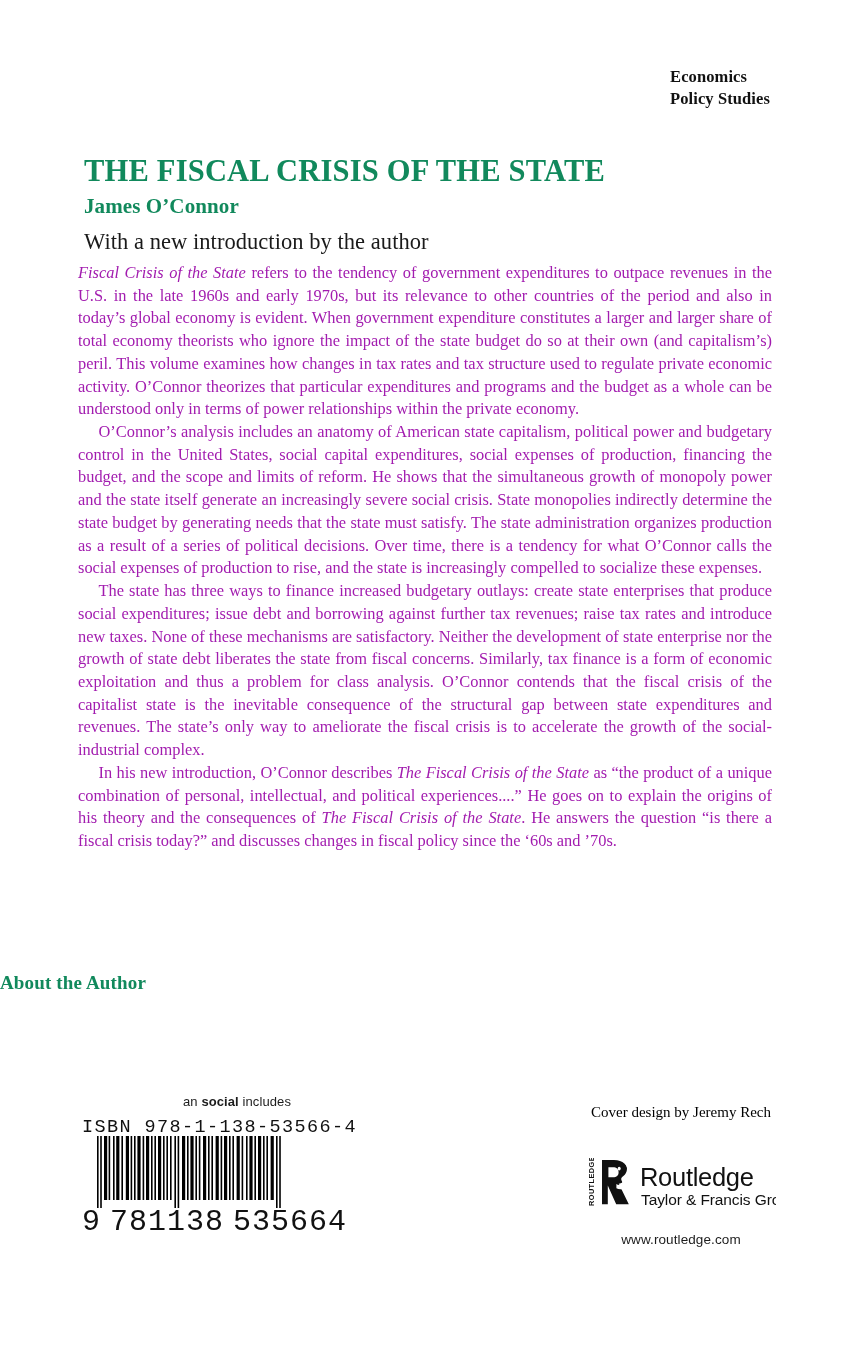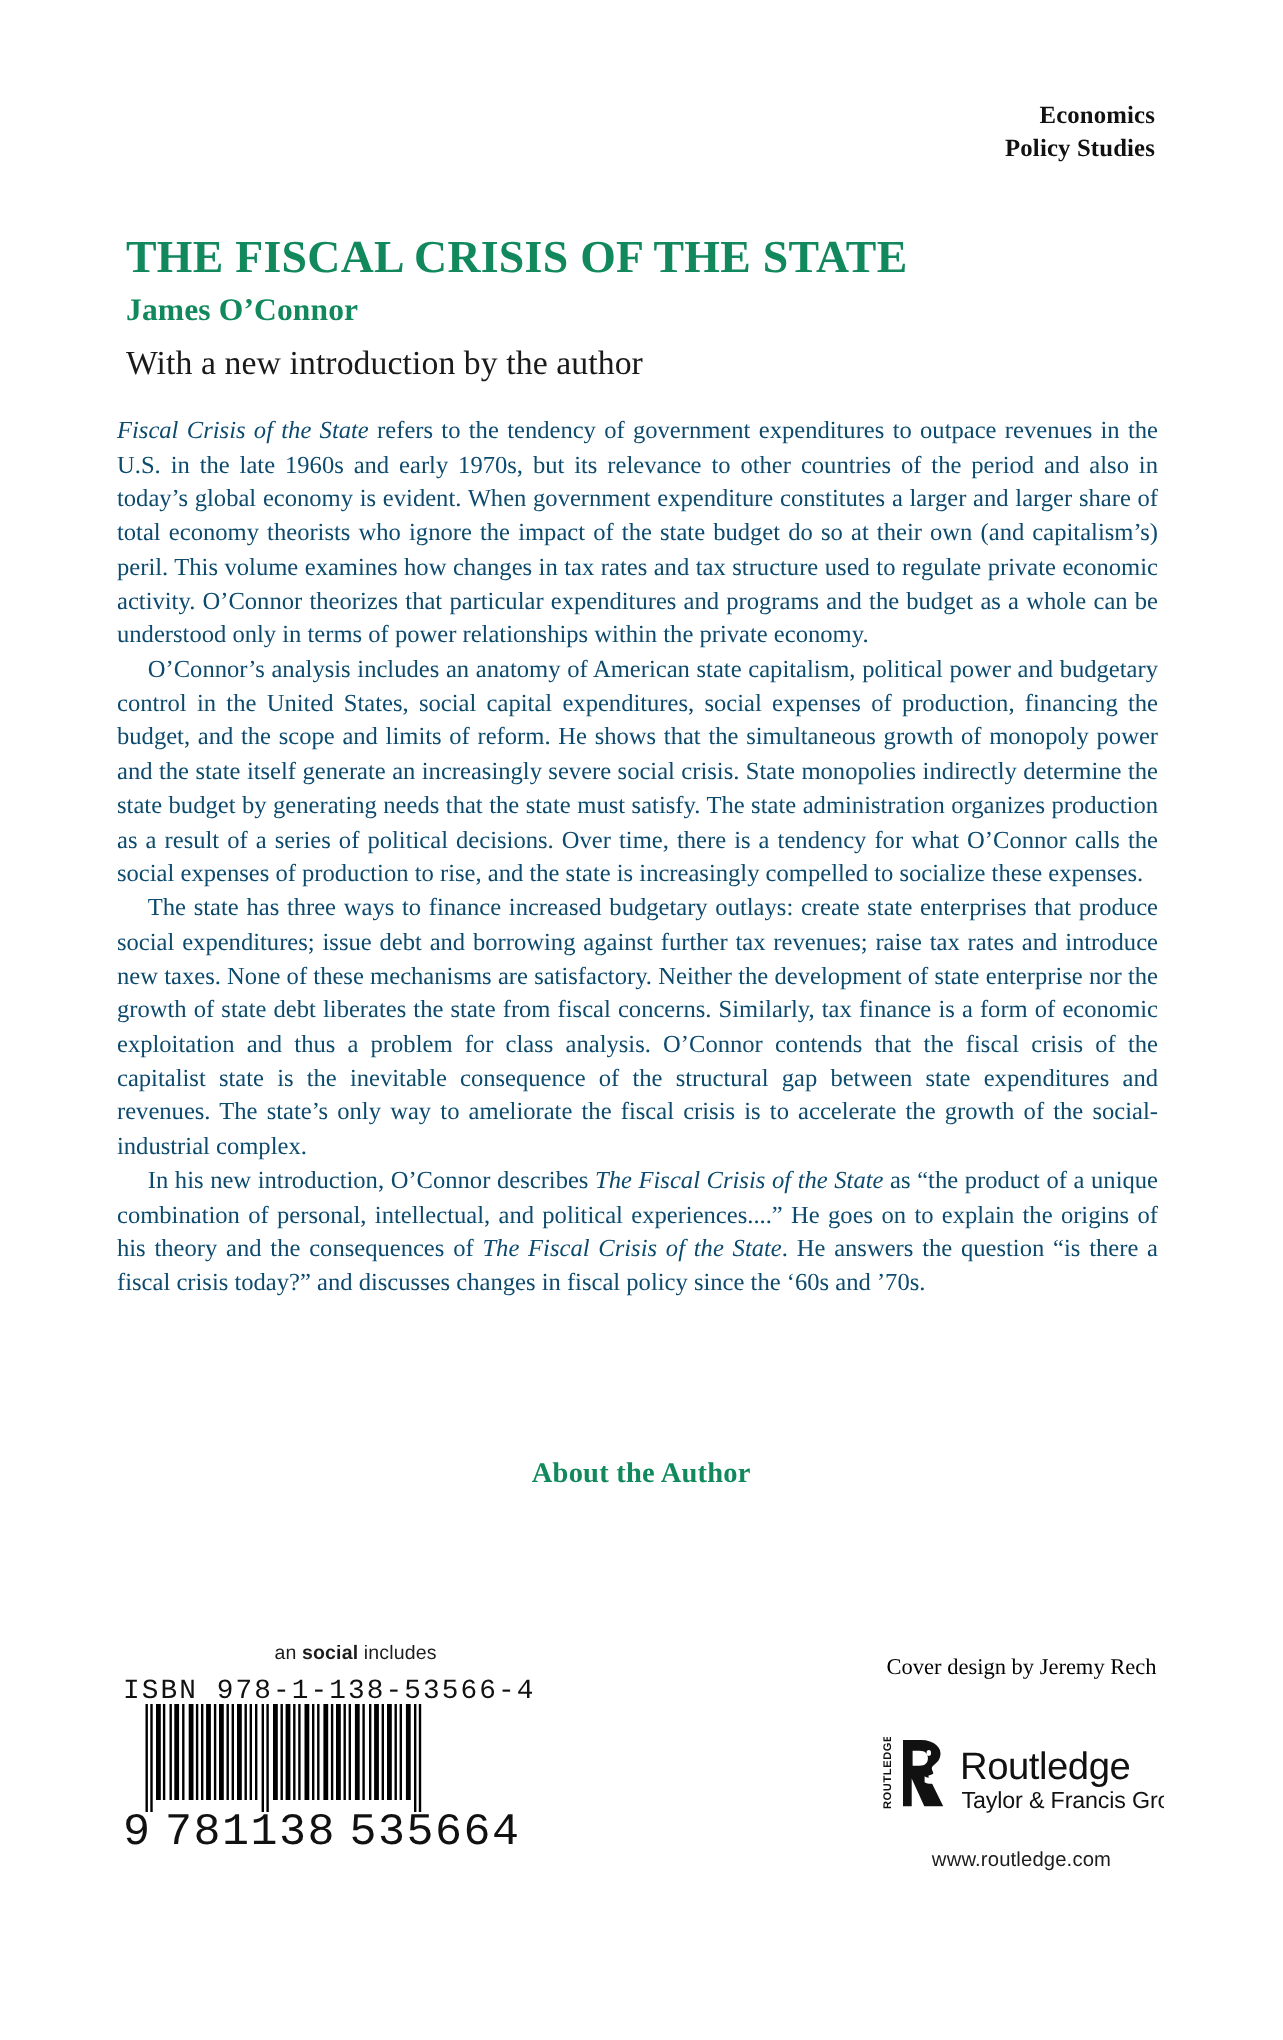--- a/index.html
+++ b/index.html
@@ -20,21 +20,20 @@
     position: absolute;
     inset: 0;
     background: #ffffff;
   }
 
   
   .series {
     position: absolute;
     top: 66px;
     right: 85px;
-    text-align: right;
     font-family: "Liberation Serif", "DejaVu Serif", serif;
     font-weight: bold;
     font-size: 16.5px;
     line-height: 1.33;
     color: #111111;
     letter-spacing: 0.1px;
   }
 
   
   .title-block {
@@ -67,47 +66,46 @@
     font-size: 22.5px;
     color: #1a1a1a;
     margin: 10px 0 13px 0;
     letter-spacing: 0.05px;
   }
 
   
   .blurb {
     position: absolute;
     left: 78px;
-    top: 276px;
+    top: 262px;
     width: 694px;
     font-size: 16.4px;
     line-height: 1.385;
     text-align: justify;
     text-justify: inter-word;
-    color: #0c4a6e;
+    color: #a21caf;
     hyphens: none;
   }
   .blurb p {
     margin: 0 0 0 0;
     text-indent: 1.25em;
   }
   .blurb p.first {
     text-indent: 0;
   }
   .blurb em {
     font-style: italic;
   }
 
   
   .about-heading {
     position: absolute;
     left: 0;
     right: 0;
     top: 972px;
-    text-align: center;
     font-family: "Liberation Serif", "DejaVu Serif", serif;
     font-weight: bold;
     font-size: 19px;
     color: #11895c;
     letter-spacing: 0.15px;
   }
   .about-body {
     position: absolute;
     left: 78px;
     top: 1009px;

